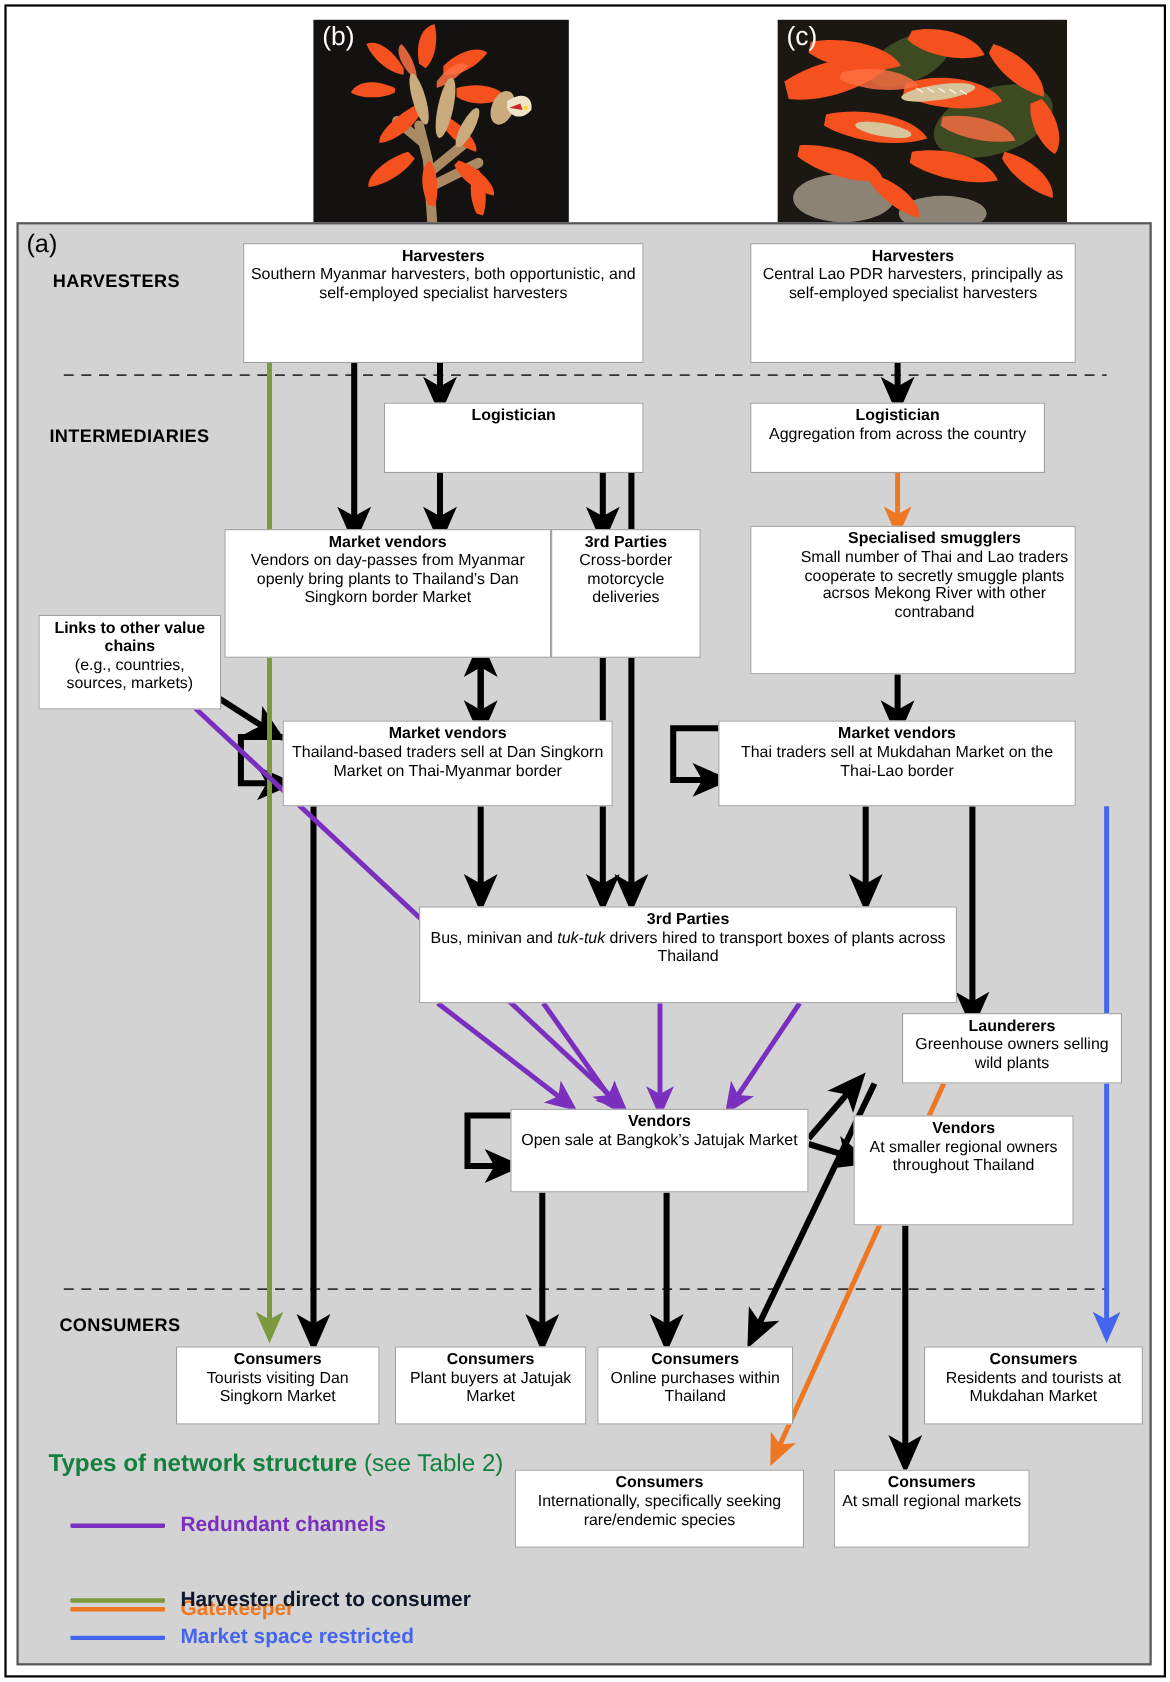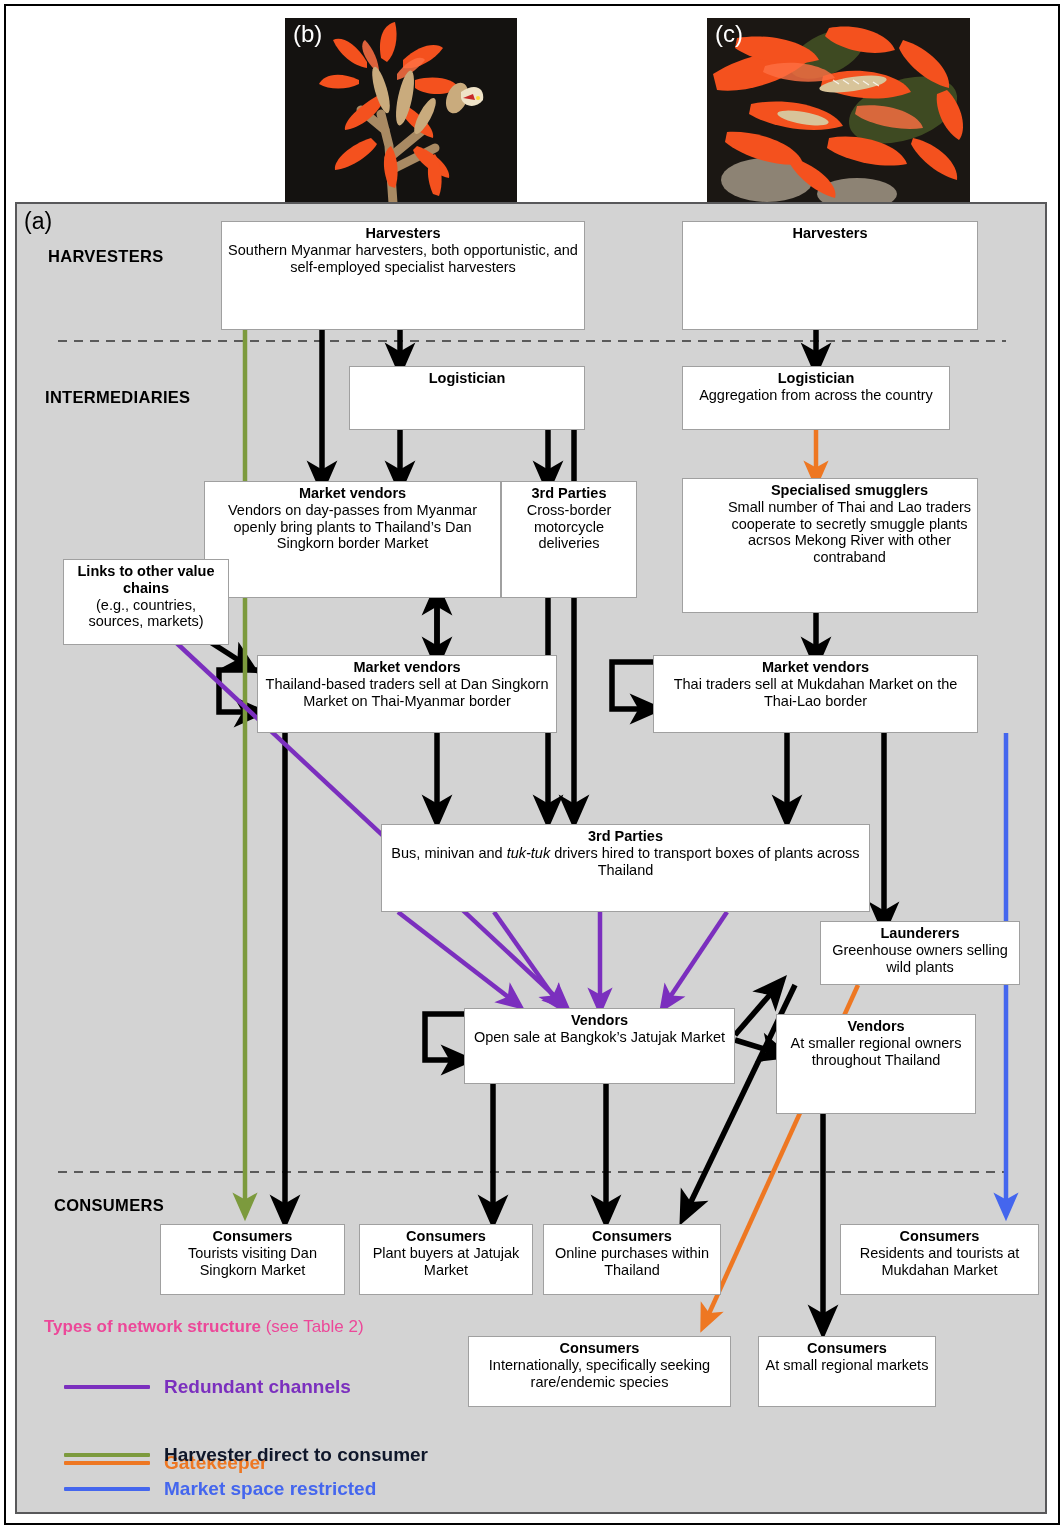--- a/index.html
+++ b/index.html
@@ -35,21 +35,21 @@
   .box b{font-weight:bold;display:block;font-size:14.5px;}
   .box .body{display:block;}
   .box i{}
 
   
   .stage-label{position:absolute;font-weight:bold;font-size:16.5px;letter-spacing:.3px;
                color:#000;z-index:4;}
   .panel-tag{position:absolute;left:24px;top:208px;font-size:23px;color:#000;z-index:4;}
 
   
-  .legend-title{position:absolute;left:44px;top:1317px;font-size:17px;color:#ec4899;z-index:4;}
+  .legend-title{position:absolute;left:44px;top:1317px;font-size:22px;color:#15803d;z-index:4;}
   .legend-title b{font-weight:bold;}
   .legend-title span.small{font-weight:normal;}
   .legend-row{position:absolute;z-index:4;display:flex;align-items:center;gap:14px;}
   .legend-swatch{display:block;width:86px;height:4px;border-radius:1px;}
   .legend-label{font-weight:bold;font-size:19px;}
 </style>
 </head>
 <body>
 
 <div id="stage">
@@ -238,20 +238,21 @@
   <div class="stage-label" style="left:45px;top:388px;">INTERMEDIARIES</div>
   <div class="stage-label" style="left:54px;top:1196px;">CONSUMERS</div>
 
   <div class="box" style="left:221px;top:221px;width:364px;height:109px;">
     <b>Harvesters</b>
     <span class="body">Southern Myanmar harvesters, both opportunistic, and self-employed specialist harvesters</span>
   </div>
 
   <div class="box" style="left:682px;top:221px;width:296px;height:109px;">
     <b>Harvesters</b>
+    <span class="body">Central Lao PDR harvesters, principally as self-employed specialist harvesters</span>
   </div>
 
   <div class="box" style="left:349px;top:366px;width:236px;height:64px;">
     <b>Logistician</b>
   </div>
 
   <div class="box" style="left:682px;top:366px;width:268px;height:64px;">
     <b>Logistician</b>
     <span class="body">Aggregation from across the country</span>
   </div>
@@ -264,21 +265,21 @@
   <div class="box" style="left:501px;top:481px;width:136px;height:117px;">
     <b>3rd Parties</b>
     <span class="body">Cross-border motorcycle deliveries</span>
   </div>
 
   <div class="box" style="left:682px;top:478px;width:296px;height:135px;padding-left:44px;">
     <b>Specialised smugglers</b>
     <span class="body">Small number of Thai and Lao traders cooperate to secretly smuggle plants acrsos Mekong River with other contraband</span>
   </div>
 
-  <div class="box" style="left:35px;top:559px;width:166px;height:86px;margin-left:28px;">
+  <div class="box" style="left:35px;top:559px;width:166px;height:86px;">
     <b>Links to other value chains</b>
     <span class="body">(e.g., countries, sources, markets)</span>
   </div>
 
   <div class="box" style="left:257px;top:655px;width:300px;height:78px;">
     <b>Market vendors</b>
     <span class="body">Thailand-based traders sell at Dan Singkorn Market on Thai-Myanmar border</span>
   </div>
 
   <div class="box" style="left:653px;top:655px;width:325px;height:78px;">

